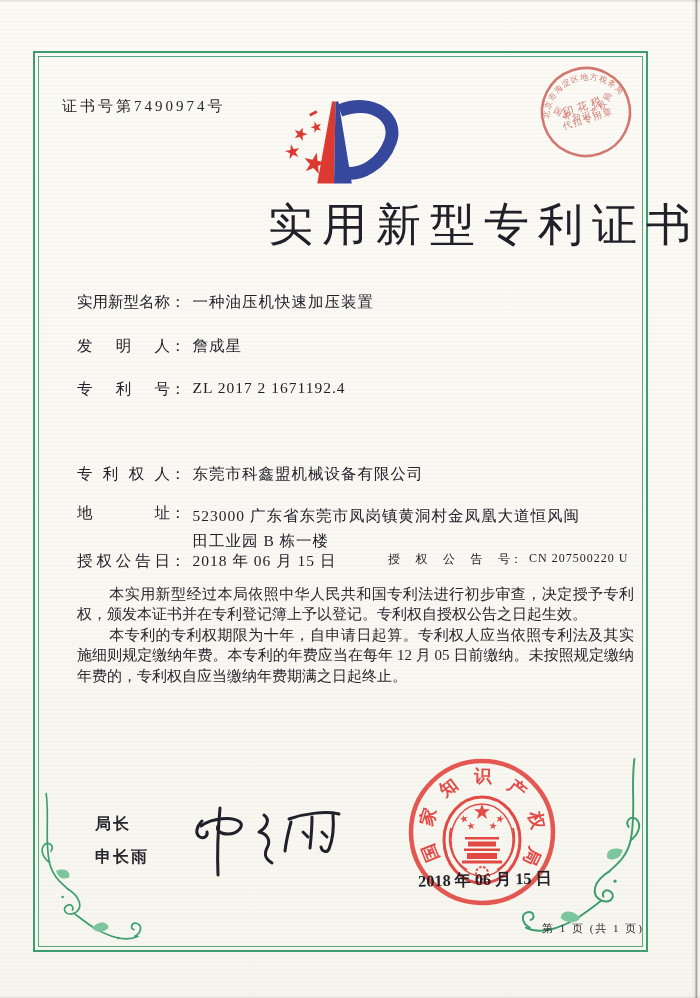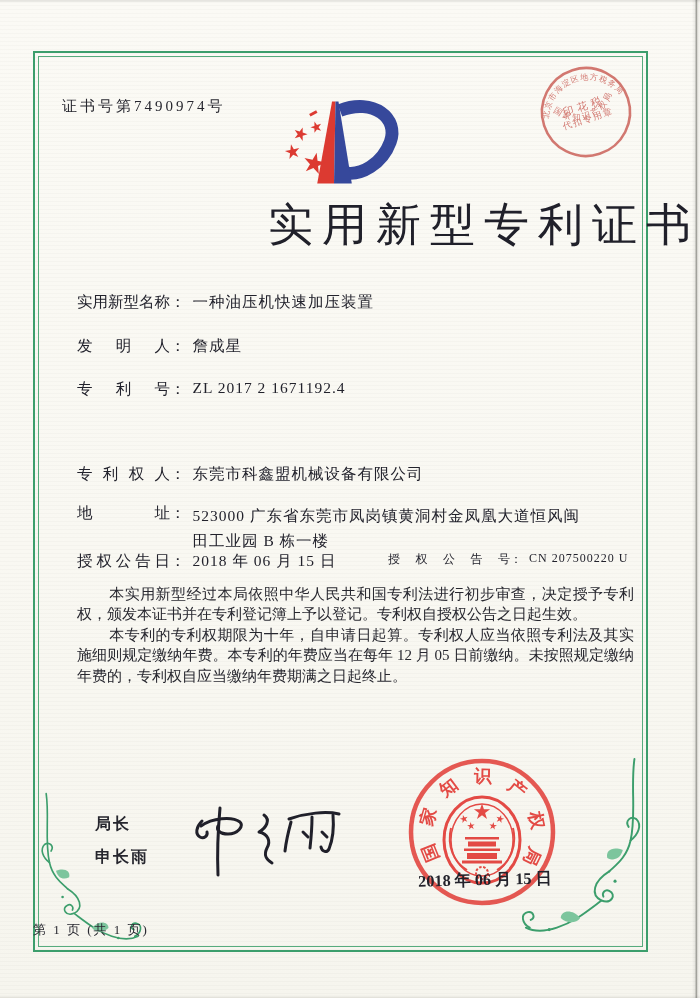--- a/index.html
+++ b/index.html
@@ -53,22 +53,22 @@
   .seal-ring{position:absolute;left:2px;top:6px;}
   .seal-char{position:absolute;left:67px;top:71px;width:18px;height:18px;
     font-size:17.5px;line-height:18px;text-align:center;color:#ec4d49;font-weight:600;}
   .seal-emblem{position:absolute;left:31px;top:38px;}
   .seal-date{position:absolute;left:10px;top:117px;width:138px;text-align:center;
     font-size:16.2px;font-weight:700;color:#23232d;transform:rotate(-1.5deg);}
 
   .tax-stamp{position:absolute;left:536px;top:62px;width:100px;height:100px;
     transform:rotate(-18deg);mix-blend-mode:multiply;opacity:.92;}
 
-  .footer{position:absolute;left:33px;width:611px;top:921px;text-align:left;
-    font-size:13px;letter-spacing:2px;color:#2a2a32;}
+  .footer{position:absolute;left:33px;width:611px;top:921px;text-align:right;
+    font-size:11px;letter-spacing:2px;color:#2a2a32;}
 </style>
 </head>
 <body>
 
 <div class="page">
 
   <div class="frame-outer">
     <div class="frame-inner"></div>
   </div>
 

